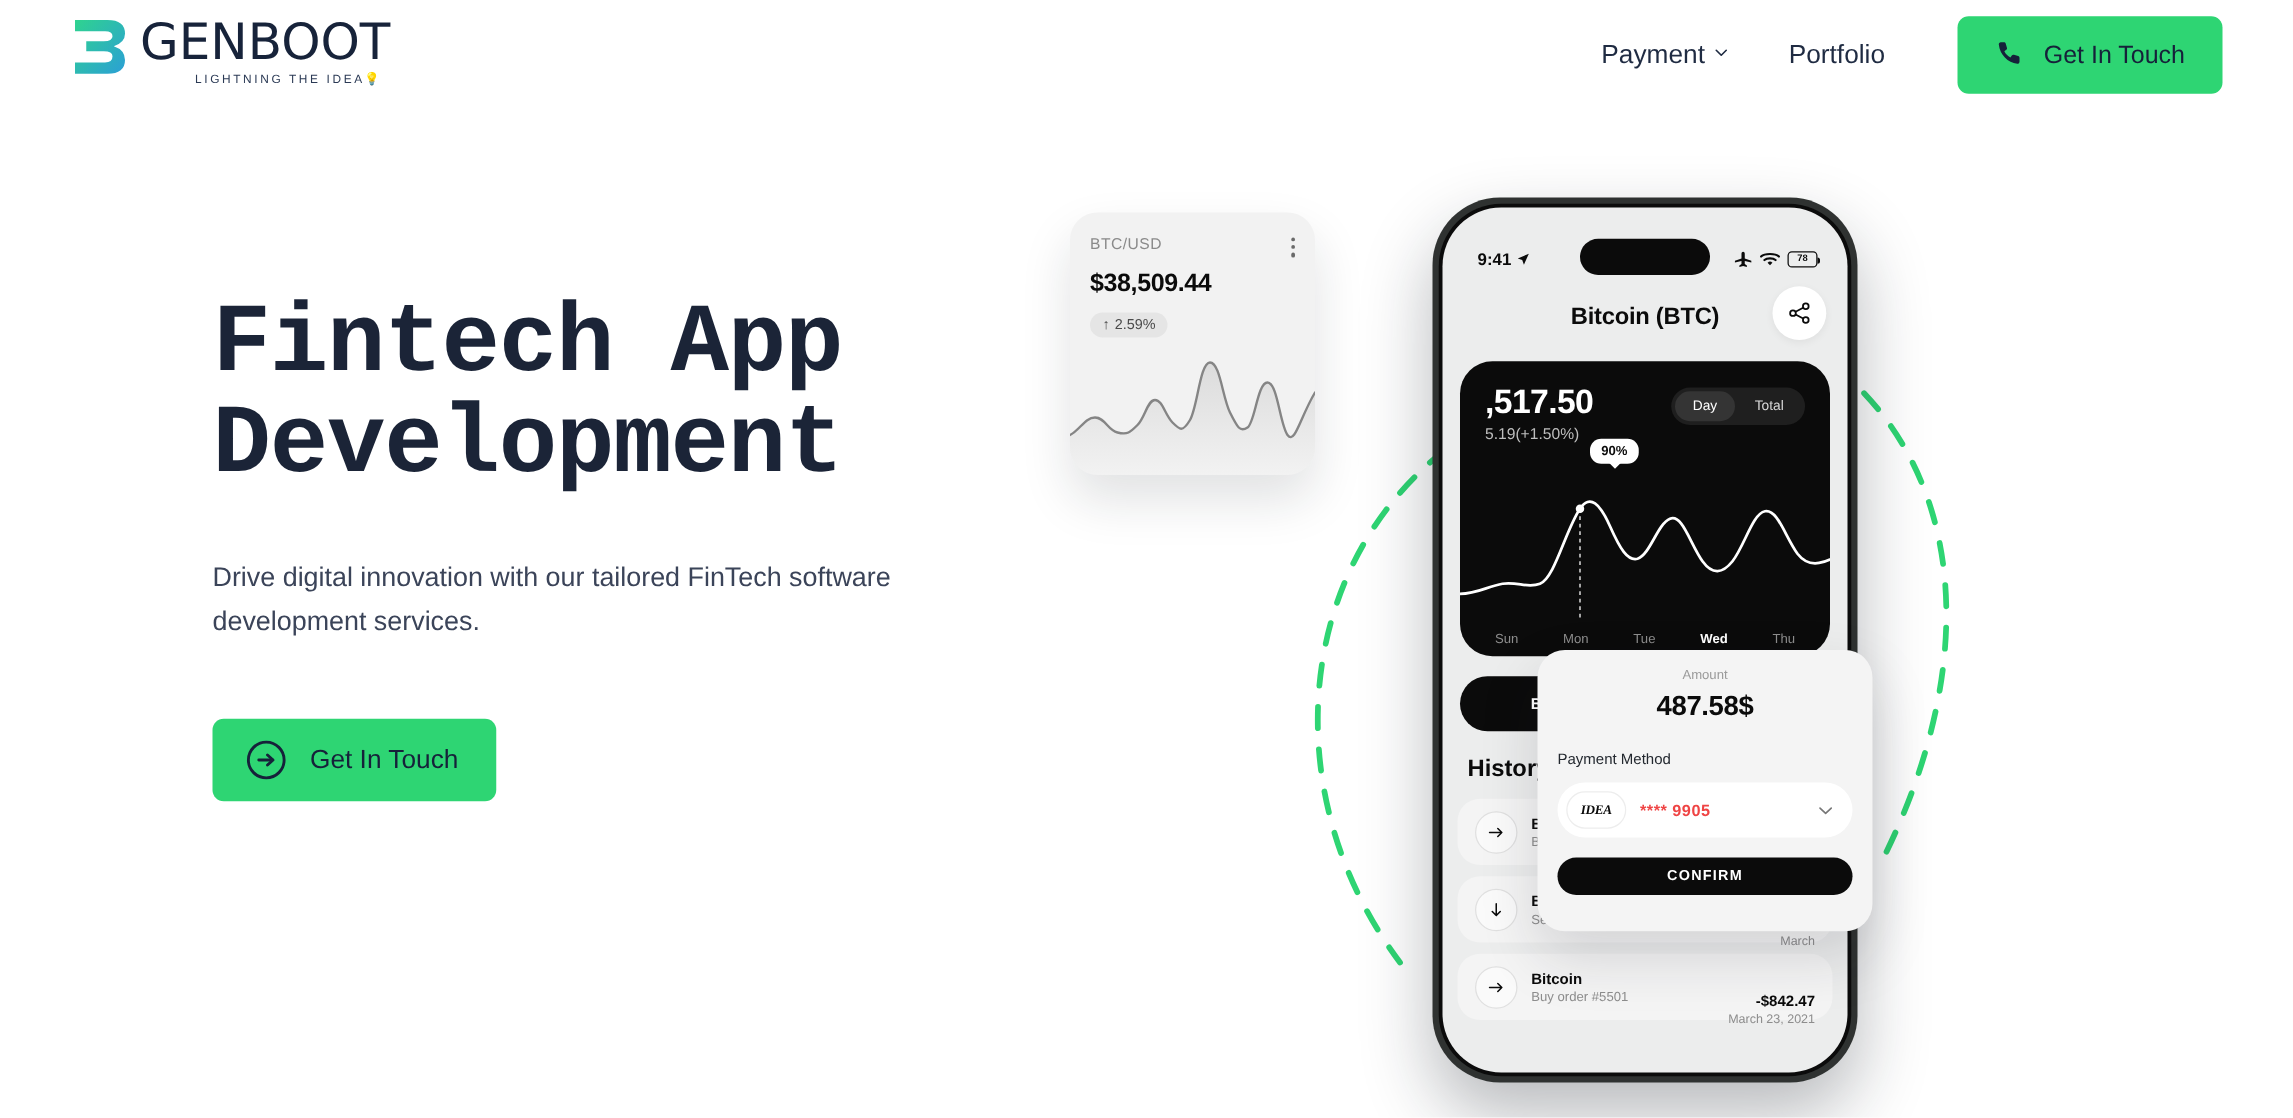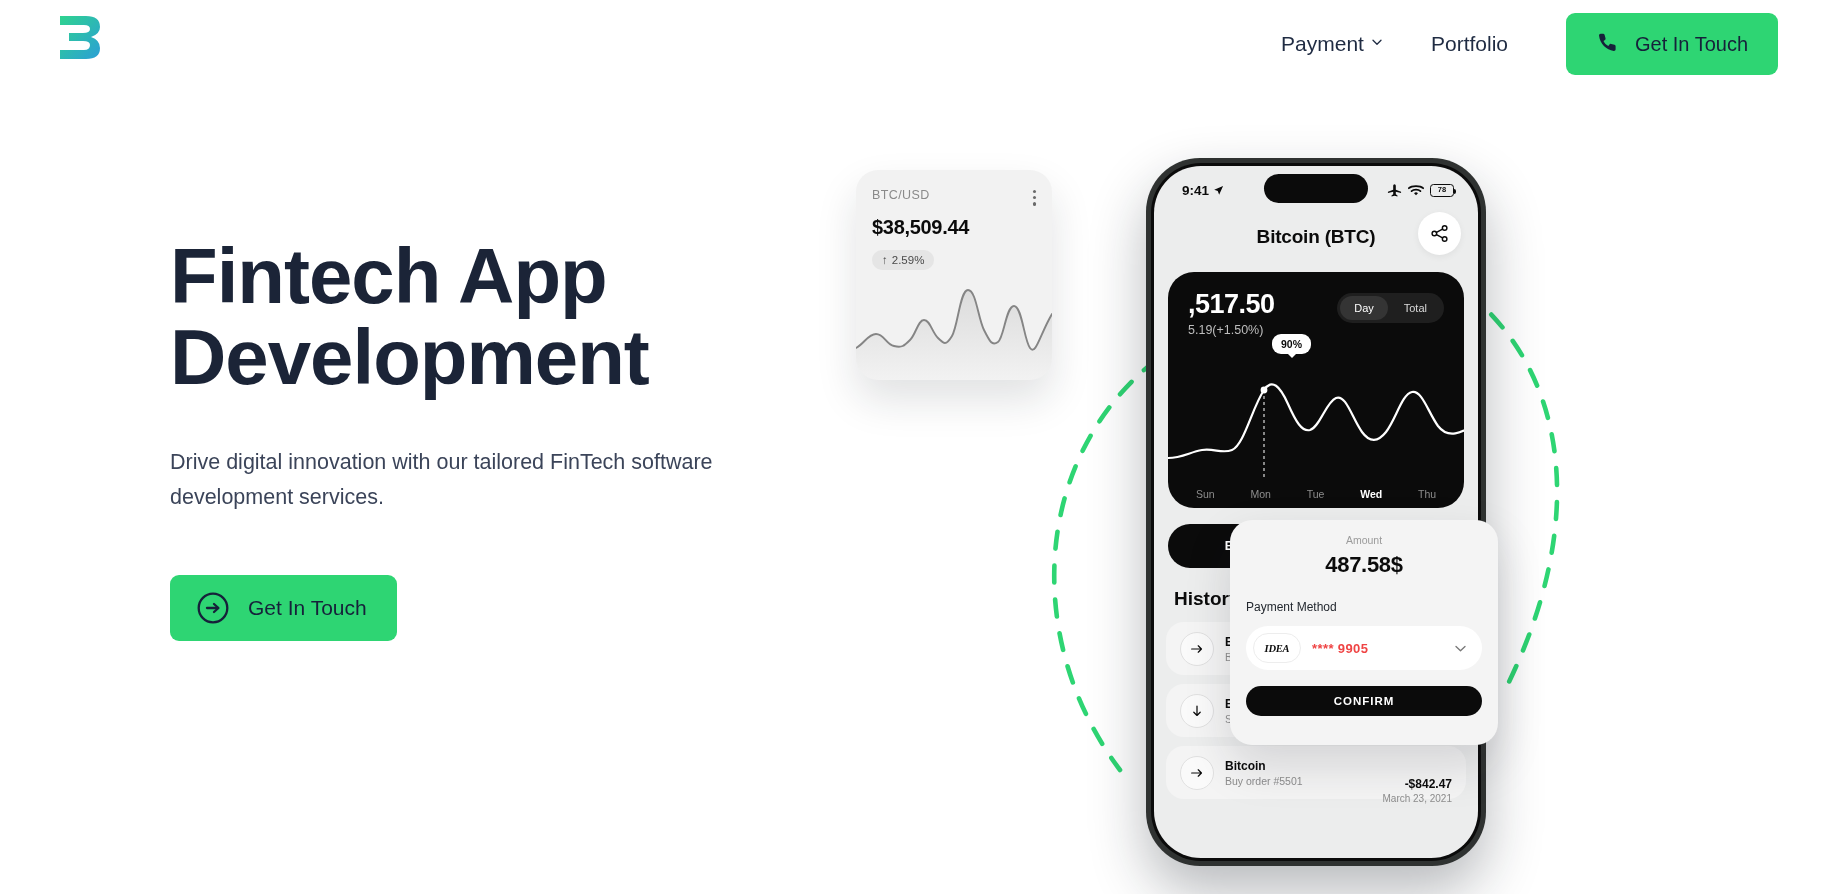--- a/index.html
+++ b/index.html
@@ -59,21 +59,21 @@
     cursor: pointer; border: none;
     font-family: "Liberation Sans", sans-serif;
   }
   .phone-ico { width: 26px; height: 26px; display: block; }
 
   
   .hero-left { position: absolute; left: 170px; top: 236px; width: 700px; }
   .hero-title {
     font-size: 78px; line-height: 1.04; font-weight: 700;
     color: #1b2437; letter-spacing: -1px;
-    font-family: Liberation Sans, sans-serif;
+    font-family: Liberation Mono, monospace;
   }
   .hero-sub {
     margin-top: 47px;
     font-size: 21.5px; line-height: 1.62; color: #3b4459;
     max-width: 660px;
   }
   .btn-hero-cta {
     margin-top: 60px;
     display: inline-flex; align-items: center; gap: 18px;
     padding: 0 30px 0 26px;
@@ -109,20 +109,21 @@
     width: 100%; height: 100%;
     background: #eceded;
     border-radius: 47px;
     overflow: hidden;
     position: relative;
   }
   .statusbar {
     height: 40px; display: flex; align-items: center;
     justify-content: space-between; padding: 8px 24px 0 28px;
     position: relative;
+    margin-top: 17px;
   }
   .sb-time { font-size: 13.5px; font-weight: 700; color: #0b0b0b; display:flex; align-items:center; gap:4px;}
   .sb-right { display: flex; align-items: center; gap: 6px; }
   .island {
     position: absolute; left: 50%; top: 8px; transform: translateX(-50%);
     width: 104px; height: 29px; background: #0b0b0b; border-radius: 17px;
   }
   .batt {
     width: 24px; height: 13px; border: 1.3px solid #0b0b0b; border-radius: 3.5px;
     display: flex; align-items: center; justify-content: center; position: relative;
@@ -263,20 +264,24 @@
     <div class="logo-wrap">
       <svg class="logo-mark" viewBox="0 0 46 50">
         <defs>
           <linearGradient id="lg" x1="0" y1="0" x2="1" y2="1">
             <stop offset="0%" stop-color="#2fd38f"></stop>
               <stop offset="100%" stop-color="#2b9fd6"></stop>
           </linearGradient>
         </defs>
         <path d="M4 4 H30 Q44 4 44 15 Q44 22 35 25 Q44 28 44 36 Q44 47 30 47 H4 V38 H28 Q34 38 34 33 Q34 29 27 29 H13 V21 H27 Q34 21 34 17 Q34 13 28 13 H4 Z" fill="url(#lg)"></path>
       </svg>
+      <div class="logo-textcol">
+        <span class="logo-word">GENBOOT</span>
+        <span class="logo-tag"><span>LIGHTNING THE IDEA</span><span class="bulb">💡</span></span>
+      </div>
     </div>
 
     <nav class="nav">
       <div class="nav-item">
         <span>Payment</span>
         <svg class="chev" viewBox="0 0 12 12">
           <path d="M2 4.2 L6 8.2 L10 4.2" fill="none" stroke="#1f2b42" stroke-width="1.3" stroke-linecap="round" stroke-linejoin="round"></path>
         </svg>
       </div>
       <div class="nav-item">

